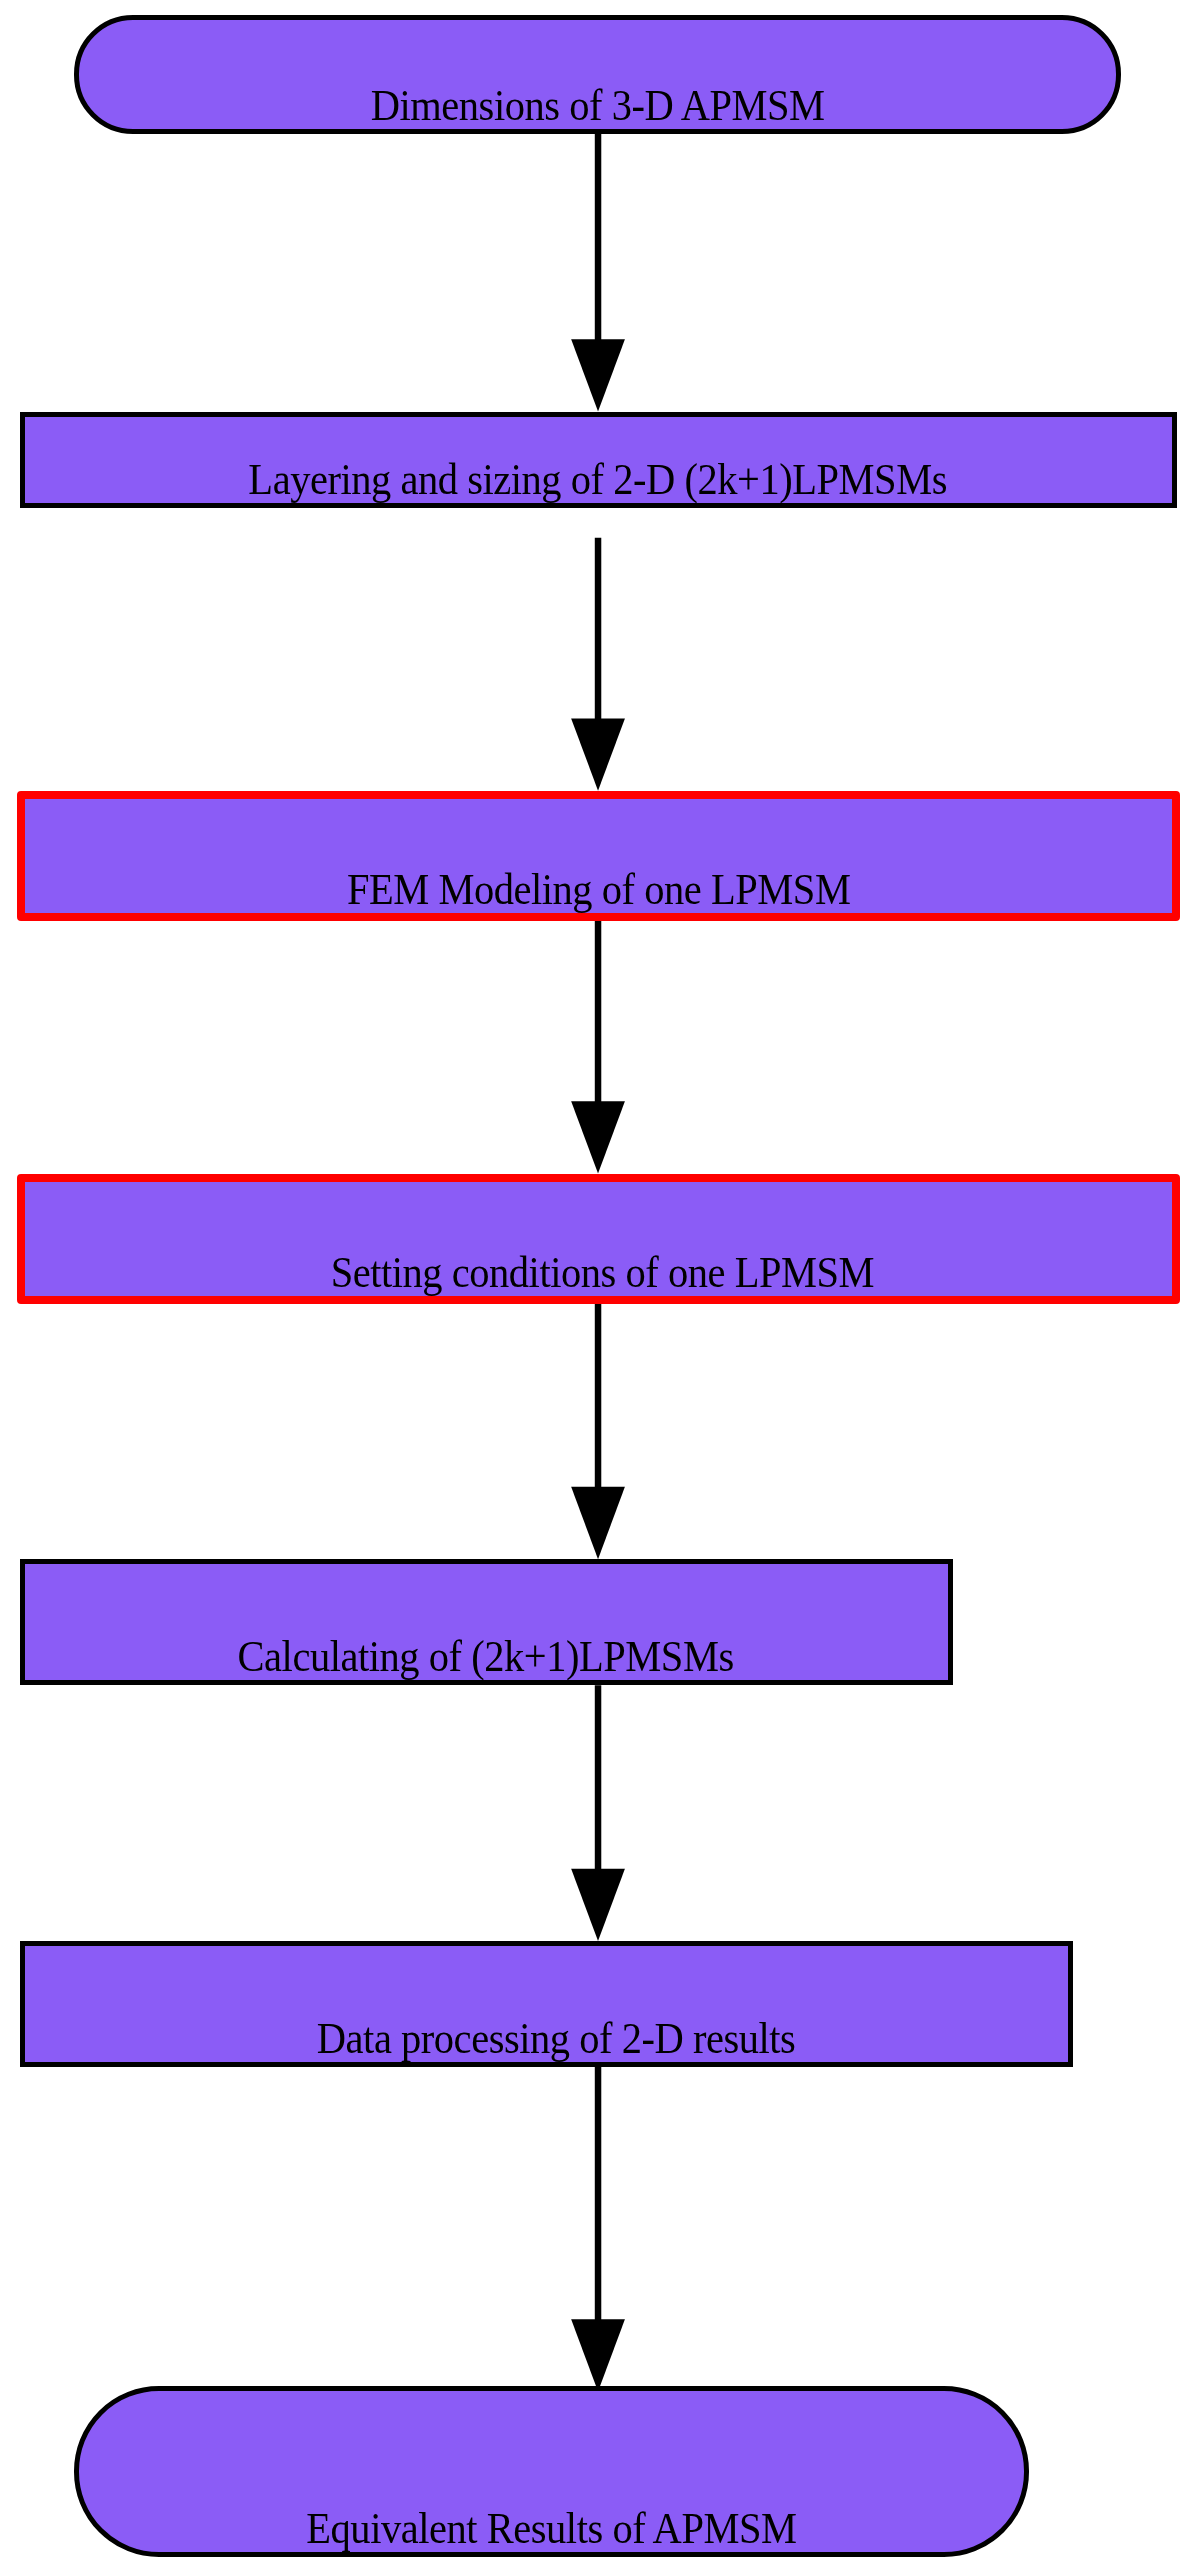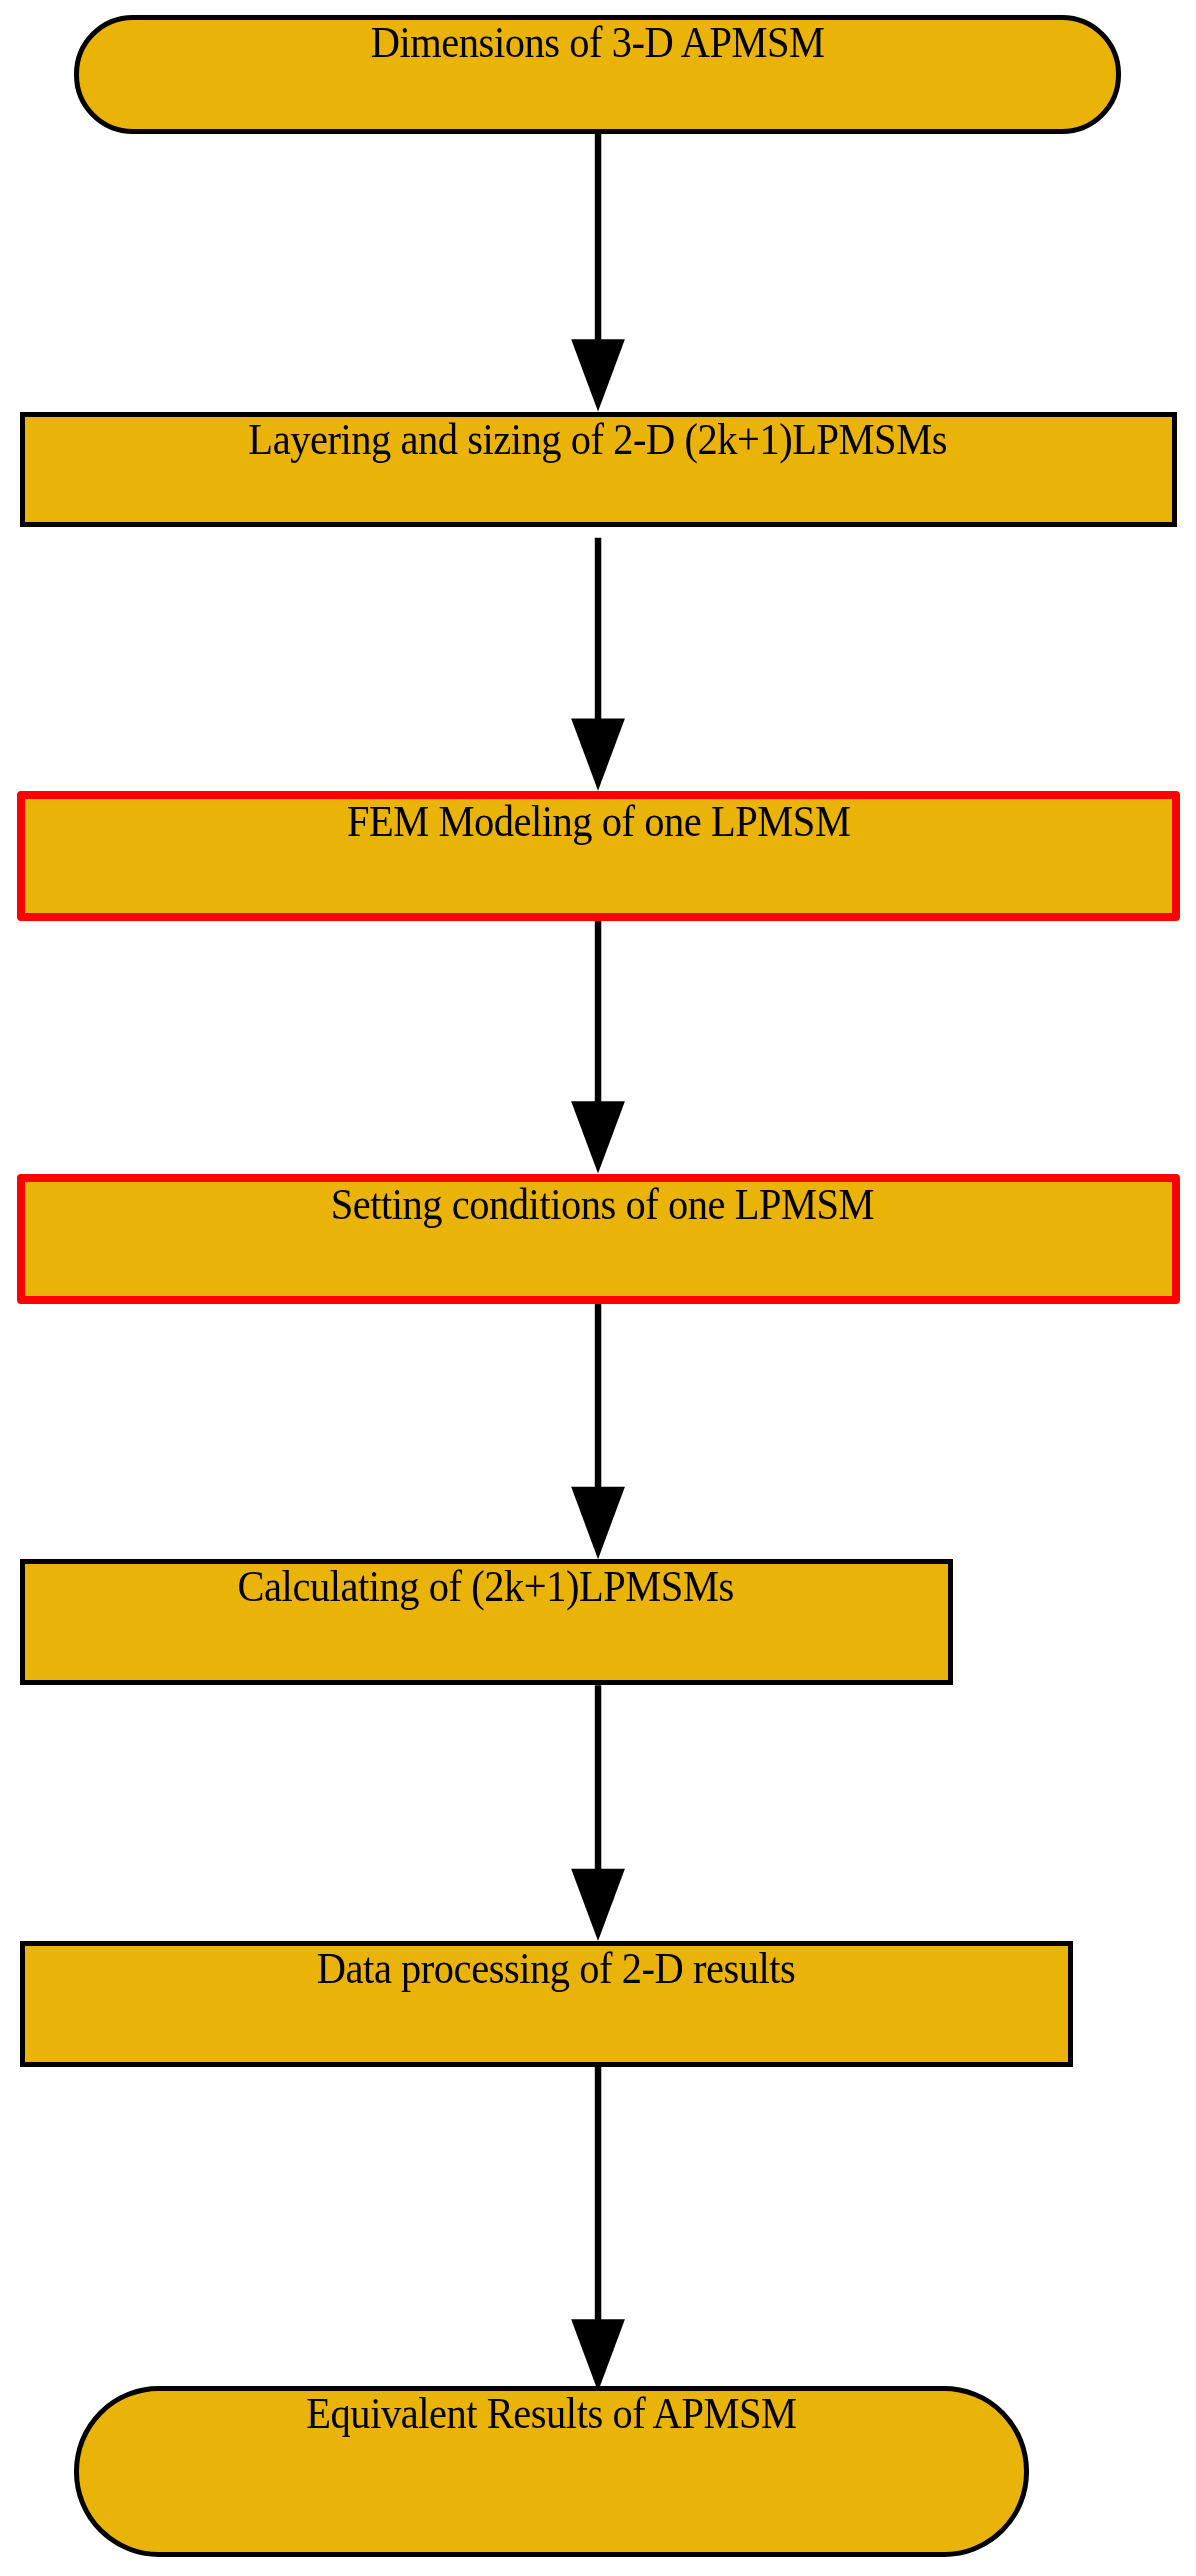--- a/index.html
+++ b/index.html
@@ -14,23 +14,23 @@
     position: relative;
     width: 1197px;
     height: 2576px;
     background: #ffffff;
     overflow: hidden;
   }
   .node {
     position: absolute;
     box-sizing: border-box;
     display: flex;
-    align-items: flex-start;
+    align-items: flex-end;
     justify-content: center;
-    background: #eab308;
+    background: #8b5cf6;
     text-align: center;
   }
   .node-label {
     font-size: 44px;
     line-height: 1.05;
     color: #000000;
     letter-spacing: -0.5px;
     white-space: nowrap;
     transform: scaleX(0.92);
     transform-origin: center center;
@@ -86,21 +86,21 @@
         <line id="e6-line" stroke="#000000" stroke-width="7" x1="645" y1="2230" x2="645" y2="2506"></line>
         <polygon id="e6-head" fill="#000000" points="616,2502 674,2502 645,2580"></polygon>
       </g>
     </svg>
   </div>
 
   <div class="node shape-stadium" id="node-n1" style="left: 74px; top: 15px; width: 1047px; height: 119px; border-radius: 59px; border-color: rgb(0, 0, 0);">
     <span class="node-label">Dimensions of 3-D APMSM</span>
   </div>
 
-  <div class="node shape-rect" id="node-n2" style="left: 19.5px; top: 412px; width: 1157px; height: 115px; border-color: rgb(0, 0, 0);">
+  <div class="node shape-rect" id="node-n2" style="left: 19.5px; top: 412px; width: 1157px; height: 96px; border-color: rgb(0, 0, 0);">
     <span class="node-label">Layering and sizing of 2-D (2k+1)LPMSMs</span>
   </div>
 
   <div class="node shape-rect-red" id="node-n3" style="left: 16.7px; top: 791px; width: 1163px; height: 130px; border-color: rgb(255, 0, 0);">
     <span class="node-label">FEM Modeling of one LPMSM</span>
   </div>
 
   <div class="node shape-rect-red" id="node-n4" style="left: 16.7px; top: 1174px; width: 1163px; height: 130px; border-color: rgb(255, 0, 0); padding-left: 9px;">
     <span class="node-label">Setting conditions of one LPMSM</span>
   </div>

